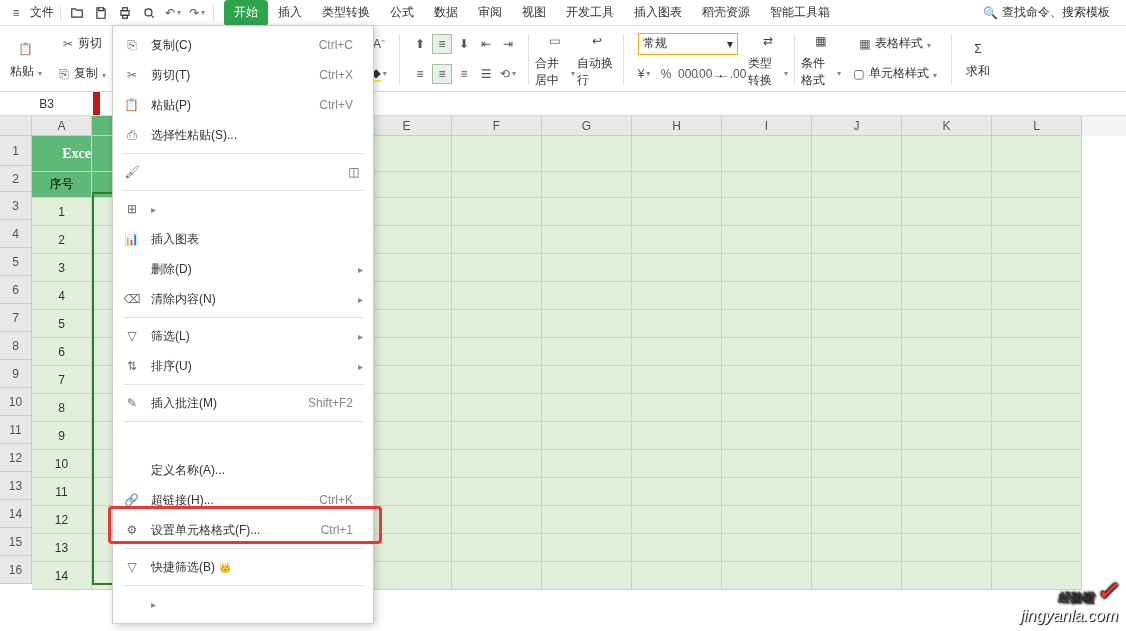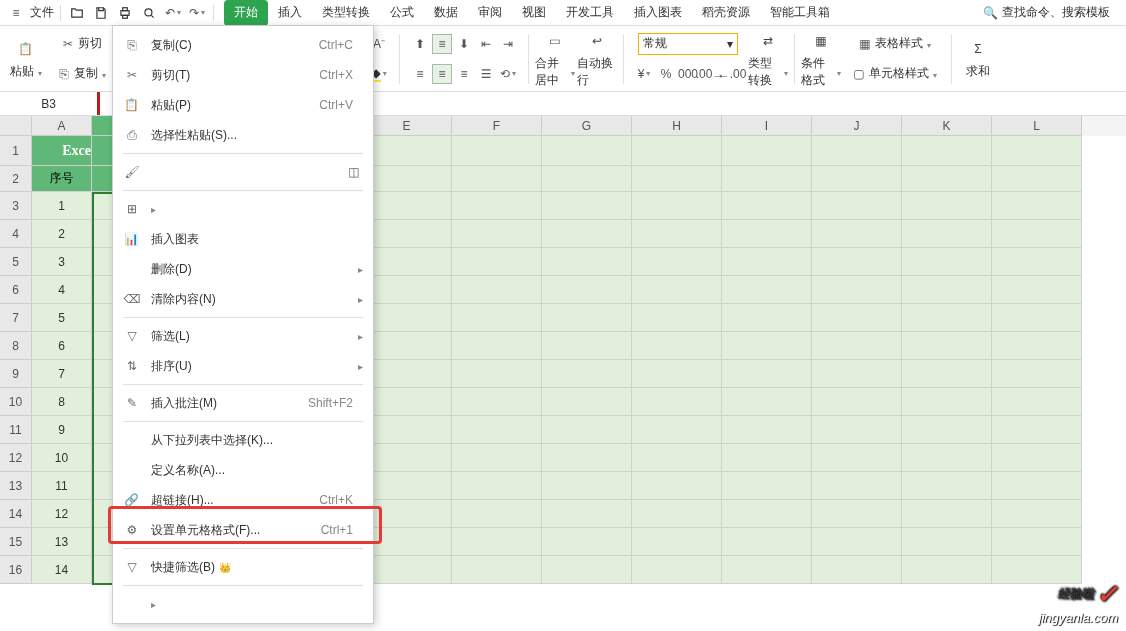--- a/index.html
+++ b/index.html
@@ -22,57 +22,57 @@
 .small-btn .ic { width:16px; height:16px; display:flex; align-items:center; justify-content:center; color:#555;}
 .rsep { width:1px; height:50px; background:#e0e0e0; margin:0 4px;}
 .dropdown-ar::after { content:"▾"; font-size:8px; color:#888; margin-left:2px;}
 select, .combo { border:1px solid #eab308; height:22px; background:#fff; font-size:12px; padding:0 4px;}
 .combo.font { width:120px; display:flex; align-items:center; justify-content:space-between;}
 .combo.size { width:50px; display:flex; align-items:center; justify-content:space-between;}
 .combo.fmt { width:100px; display:flex; align-items:center; justify-content:space-between;}
 .ic-sq { width:20px; height:20px; display:flex; align-items:center; justify-content:center; border:1px solid transparent; cursor:pointer; color:#555;}
 .ic-sq.sel { background:#e8f0e8; border:1px solid #a0c0a0;}
 .formula-bar { height:24px; display:flex; align-items:center; border-bottom:1px solid #ddd;}
-.name-box { width:100px; height:100%; border-right:3px solid #b91c1c; display:flex; align-items:center; justify-content:center; font-size:12px;}
+.name-box { width:100px; height:100%; border-right:7px solid #b91c1c; display:flex; align-items:center; justify-content:center; font-size:12px;}
 .sheet-area { position:relative; width:100%; height:calc(631px - 26px - 66px - 24px); overflow:hidden; background:#fff;}
 .col-headers { position:absolute; top:0; left:0; right:0; height:20px; display:flex; background:#f4f4f4; z-index:1;}
 .corner { width:32px; height:20px; border-right:1px solid #ccc; border-bottom:1px solid #ccc; background:#e8e8e8;}
 .col-h { height:20px; border-right:1px solid #ccc; border-bottom:1px solid #ccc; display:flex; align-items:center; justify-content:center; background:#e8e8e8; font-size:12px; color:#555;}
 .col-h.a { width:60px; }
 .col-h.oth { width:90px; }
 .col-h.sel { background:#5fb878; color:#fff; }
 .row-headers { position:absolute; top:20px; left:0; width:32px; background:#e8e8e8; z-index:1;}
 .row-h { width:32px; border-right:1px solid #ccc; border-bottom:1px solid #ccc; display:flex; align-items:center; justify-content:center; background:#e8e8e8; font-size:12px; color:#555;}
 .row-h.r1 { height:30px; }
 .row-h.r2 { height:26px; }
 .row-h.rn { height:28px; }
 .grid { position:absolute; top:20px; left:32px; right:0; bottom:0; }
 .grid-row { display:flex; }
 .cell { border-right:1px solid #d0d0d0; border-bottom:1px solid #d0d0d0; display:flex; align-items:center; justify-content:center; font-size:12px; }
 .cell.a { width:60px; }
 .cell.oth { width:90px; }
-.r1 .cell { height:30px;font-family:Liberation Serif, serif; }
+.r1 .cell { height:36px;font-family:Liberation Serif, serif; }
 .r2 .cell { height:26px; }
 .rn .cell { height:28px; }
 .grid-bg { background:#e2efda; }
 .title-cell { background:#5fb878; color:#fff; font-weight:bold; font-family:"Times New Roman",serif; font-size:14px; width:150px; }
 .hdr-cell { background:#5fb878; color:#000; font-weight:normal; }
 .sel-border { position:absolute; border:2px solid #2e7d32; pointer-events:none; top:56px; left:60px; width:90px; height:393px; }
 .context-menu { position:absolute; top:25px; left:112px; width:262px; background:#fff; border:1px solid #ccc; box-shadow:2px 2px 8px rgba(0,0,0,0.2); z-index:100; padding:4px 0;}
 .cm-item { height:30px; display:flex; align-items:center; padding:0 10px; cursor:pointer; gap:10px; position:relative;}
 .cm-ic { width:18px; height:18px; display:flex; align-items:center; justify-content:center; color:#666; flex-shrink:0;}
 .cm-lbl { flex:1; font-size:12px;}
 .cm-sc { color:#888; font-size:12px; margin-right:10px;}
 .cm-ar { color:#888; font-size:10px;}
 .cm-sep { height:1px; background:#e0e0e0; margin:3px 10px;}
 .cm-hl { position:absolute; border:3px solid #e53935; border-radius:4px; left:108px; top:506px; width:274px; height:38px; z-index:101; pointer-events:none;}
 .watermark { position:absolute; right:8px; bottom:6px; display:flex; flex-direction:column; align-items:flex-end; z-index:50;}
-.wm-main { font-size:22px; font-weight:bold; font-style:italic; color:#fff; text-shadow:1px 1px 2px #000,-1px -1px 2px #000; display:flex; align-items:center;}
+.wm-main { font-size:22px; font-weight:bold; font-style:italic; color:#fff; text-shadow:1px 1px 2px #000,-1px -1px 2px #000; display:flex; align-items:flex-end;}
 .wm-check { color:#e53935; font-size:26px; margin-left:2px;}
-.wm-sub { font-size:13px; font-style:italic; color:#fff; text-shadow:1px 1px 1px #000;}
+.wm-sub { font-size:16px; font-style:italic; color:#fff; text-shadow:1px 1px 1px #000;}
 .crown { color:#f5a623; font-size:10px; margin-left:4px;}
 </style>
 </head>
 <body>
 
 <div class="topbar">
   <div class="top-icon">≡</div>
   <span>文件</span>
   <div class="vsep"></div>
   <div class="top-icon">
@@ -582,21 +582,20 @@
     </div>
   <div class="cm-sep"></div>
   <div class="cm-item">
       <div class="cm-ic">✎</div>
       <div class="cm-lbl">插入批注(M)</div>
       <div class="cm-sc">Shift+F2</div>
     </div>
   <div class="cm-sep"></div>
   <div class="cm-item">
       <div class="cm-ic"></div>
-      <div class="cm-lbl">从下拉列表中选择(K)...</div>
     </div>
   <div class="cm-item">
       <div class="cm-ic"></div>
       <div class="cm-lbl">定义名称(A)...</div>
     </div>
   <div class="cm-item">
       <div class="cm-ic">🔗</div>
       <div class="cm-lbl">超链接(H)...</div>
       <div class="cm-sc">Ctrl+K</div>
     </div>

